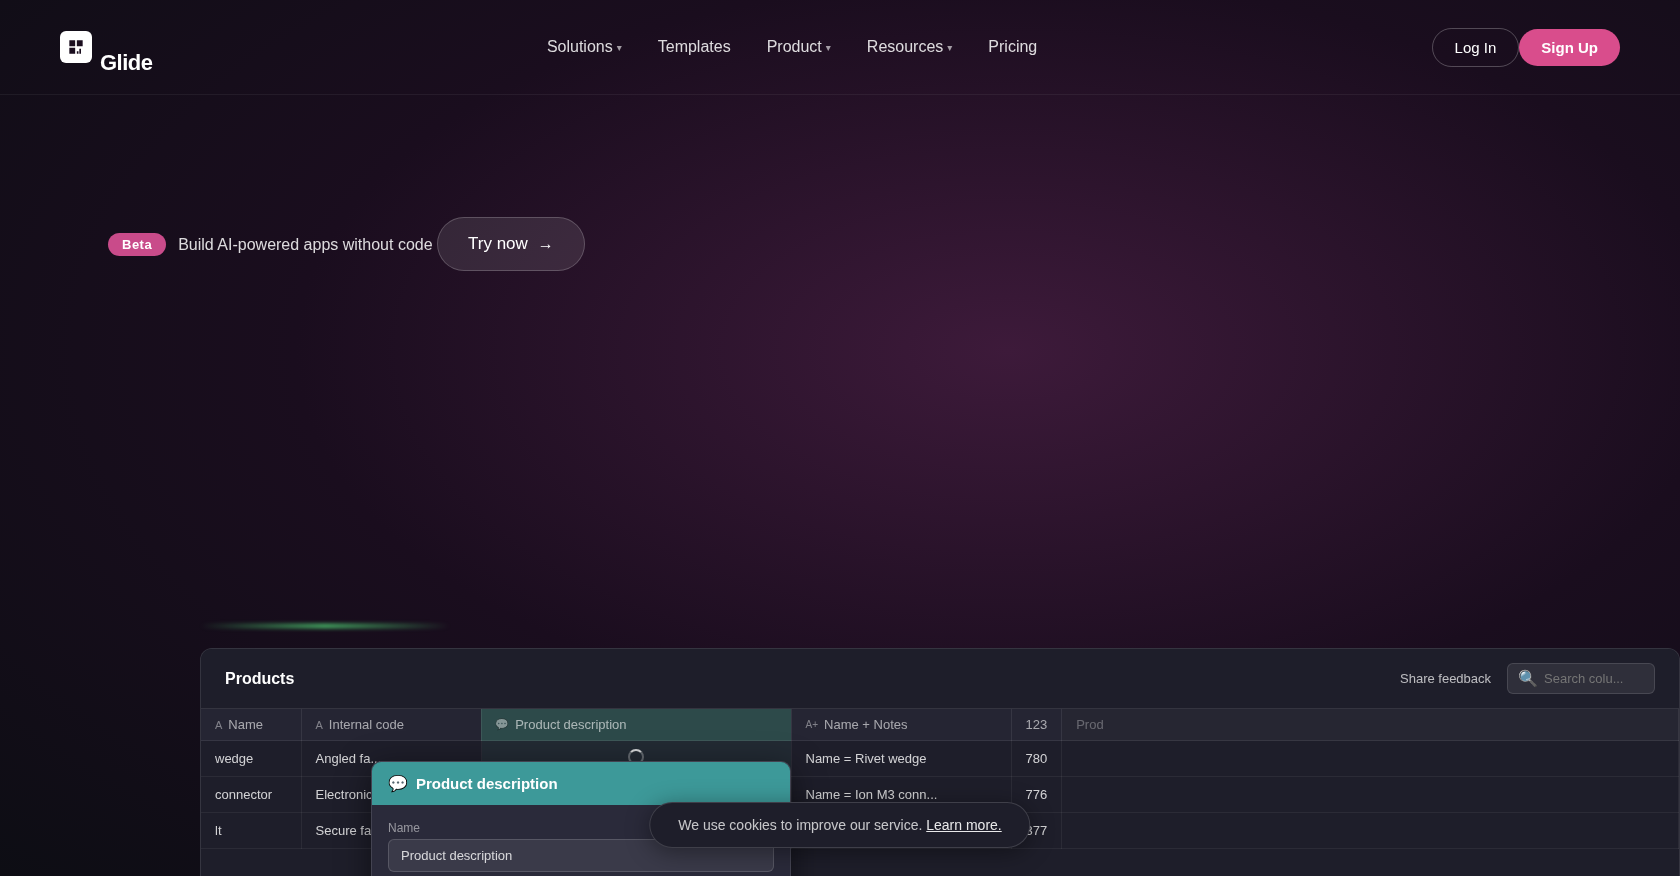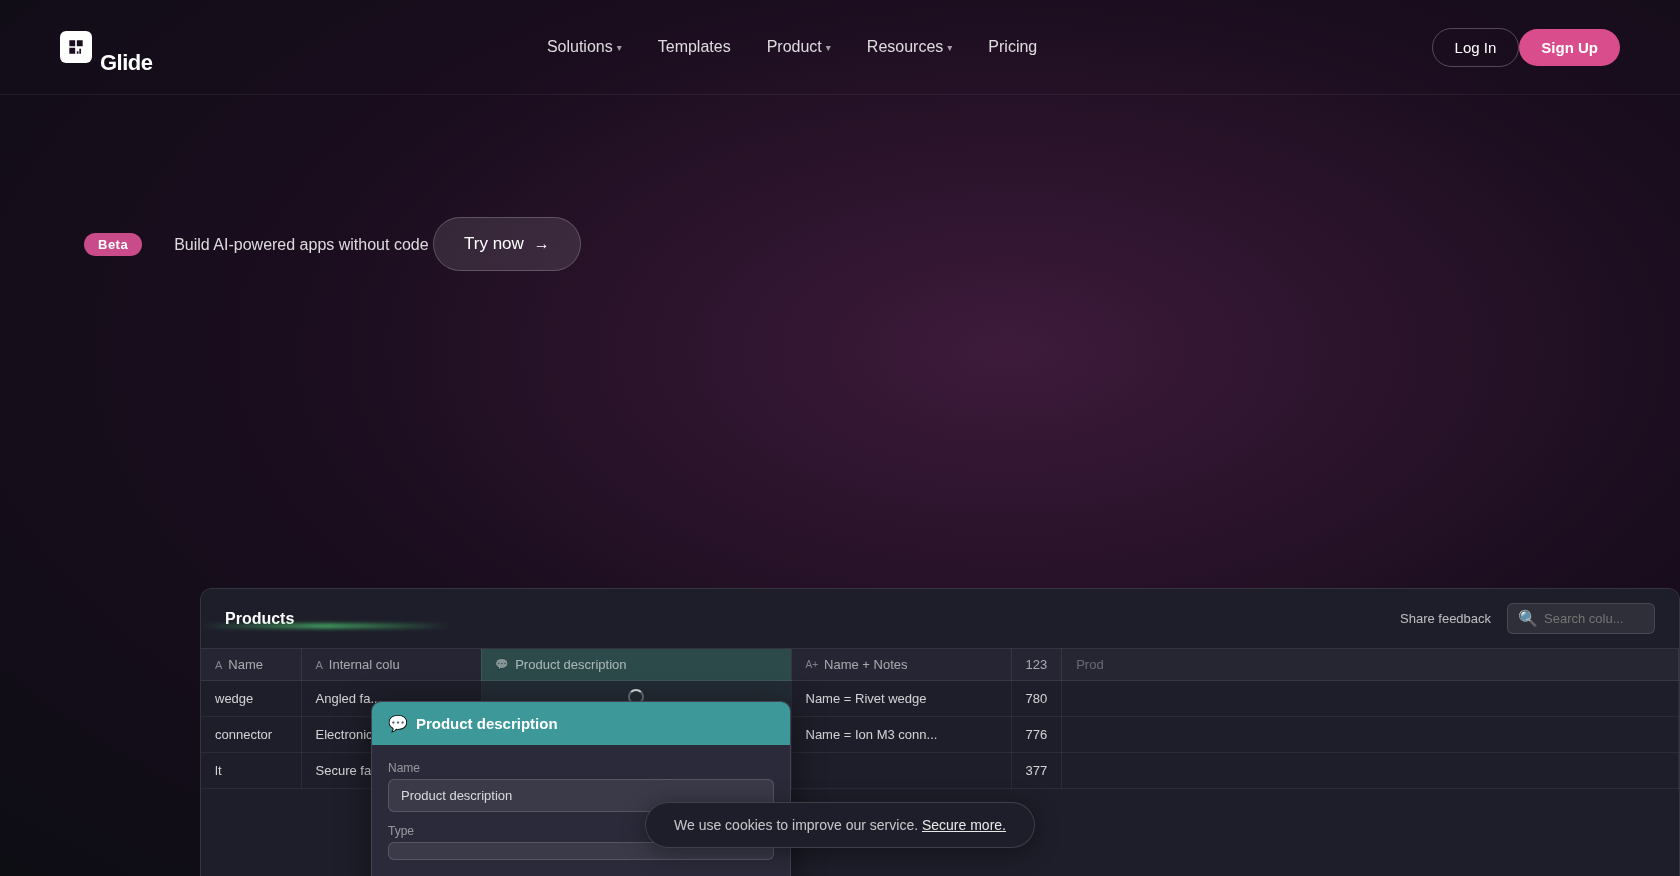--- a/index.html
+++ b/index.html
@@ -108,21 +108,21 @@
       font-size: 15px;
       font-weight: 600;
       border: none;
       cursor: pointer;
     }
 
     
     .hero {
       position: relative;
       z-index: 5;
-      padding: 60px 200px 0 84px;
+      padding: 60px 200px 0 108px;
     }
 
     .beta-badge {
       display: inline-flex;
       align-items: center;
       gap: 12px;
       margin-bottom: 28px;
     }
 
     .badge-pill {
@@ -131,21 +131,20 @@
       font-size: 13px;
       font-weight: 700;
       padding: 4px 14px;
       border-radius: 50px;
       letter-spacing: 0.5px;
     }
 
     .badge-text {
       color: rgba(255,255,255,0.85);
       font-size: 16px;
-      margin-left: 20px;
     }
 
     .hero-title {
       font-size: 80px;
       font-weight: 700;
       line-height: 1.05;
       margin-bottom: 0;
     }
 
     .hero-title .pink {
@@ -480,21 +479,21 @@
 
 
   <a href="#" class="try-now-btn">
     <span>Try now</span>
     <span class="arrow">→</span>
   </a>
 </section>
 
 <div class="glow-bar"></div>
 
-<div style="position: absolute; bottom: 0; left: 200px; right: 0; height: 288px; background: #1e1e2a; border-radius: 12px 12px 0 0; border: 1px solid rgba(255,255,255,0.1); border-bottom: none; overflow: hidden; z-index: 6;">
+<div style="position: absolute; bottom: 0; left: 200px; right: 0; height: 228px; background: #1e1e2a; border-radius: 12px 12px 0 0; border: 1px solid rgba(255,255,255,0.1); border-bottom: none; overflow: hidden; z-index: 6;">
 
   <div class="spreadsheet-header">
     <span class="spreadsheet-title">Products</span>
     <div class="spreadsheet-actions">
       <span class="share-feedback-btn">Share feedback</span>
       <div class="search-box">
         <span>🔍</span>
         <input type="text" placeholder="Search colu..." style="">
       </div>
     </div>
@@ -506,21 +505,21 @@
         <tr>
           <th style="width: 100px;">
             <div class="col-header">
               <span class="col-icon">A</span>
               <span>Name</span>
             </div>
           </th>
           <th style="width: 180px;">
             <div class="col-header">
               <span class="col-icon">A</span>
-              <span>Internal colu</span>
+              <span>Internal code</span>
             </div>
           </th>
           <th style="width: 310px; background: #2d4a4a !important;">
             <div class="col-header">
               <span class="col-icon">💬</span>
               <span>Product description</span>
             </div>
           </th>
           <th style="width: 220px;">
             <div class="col-header">
@@ -595,15 +594,15 @@
           </div>
         </div>
       </div>
     </div>
   </div>
 </div>
 
 <div class="cookie-banner">
   <span class="cookie-text">
     <span>We use cookies to improve our service.</span>
-    <a href="#">Secure more.</a>
+    <a href="#">Learn more.</a>
   </span>
 </div>
 
 </body></html>

